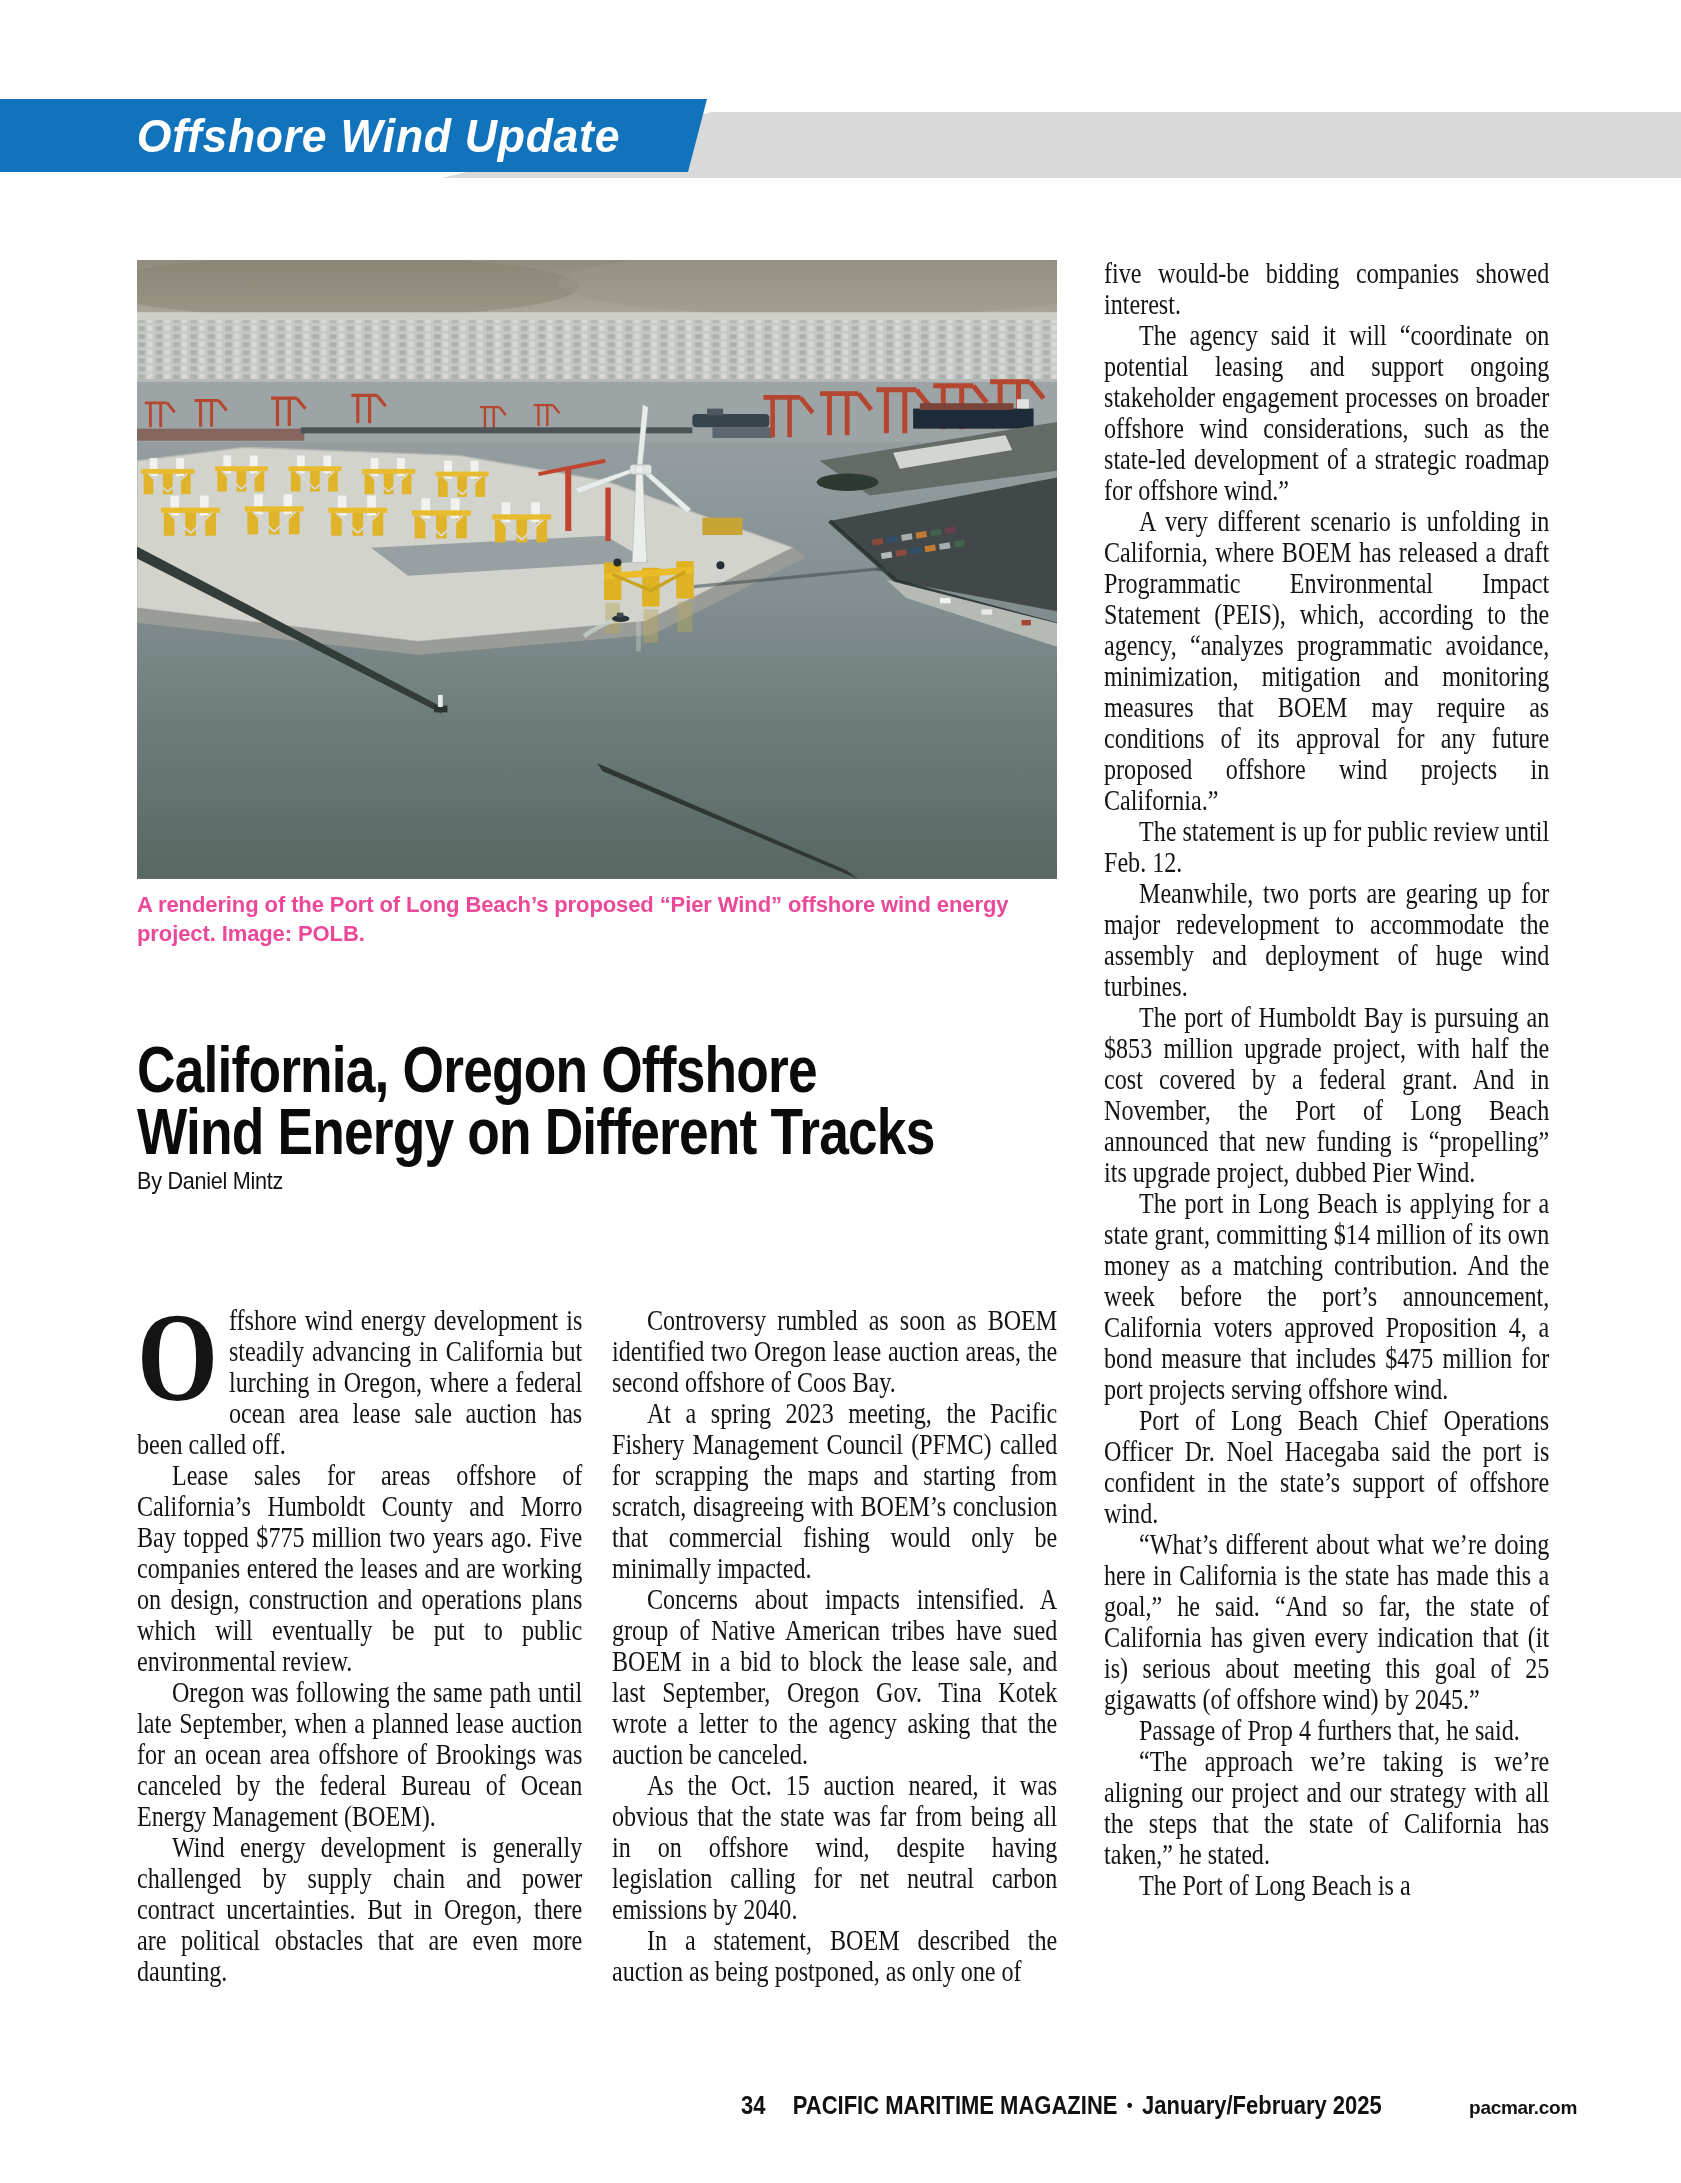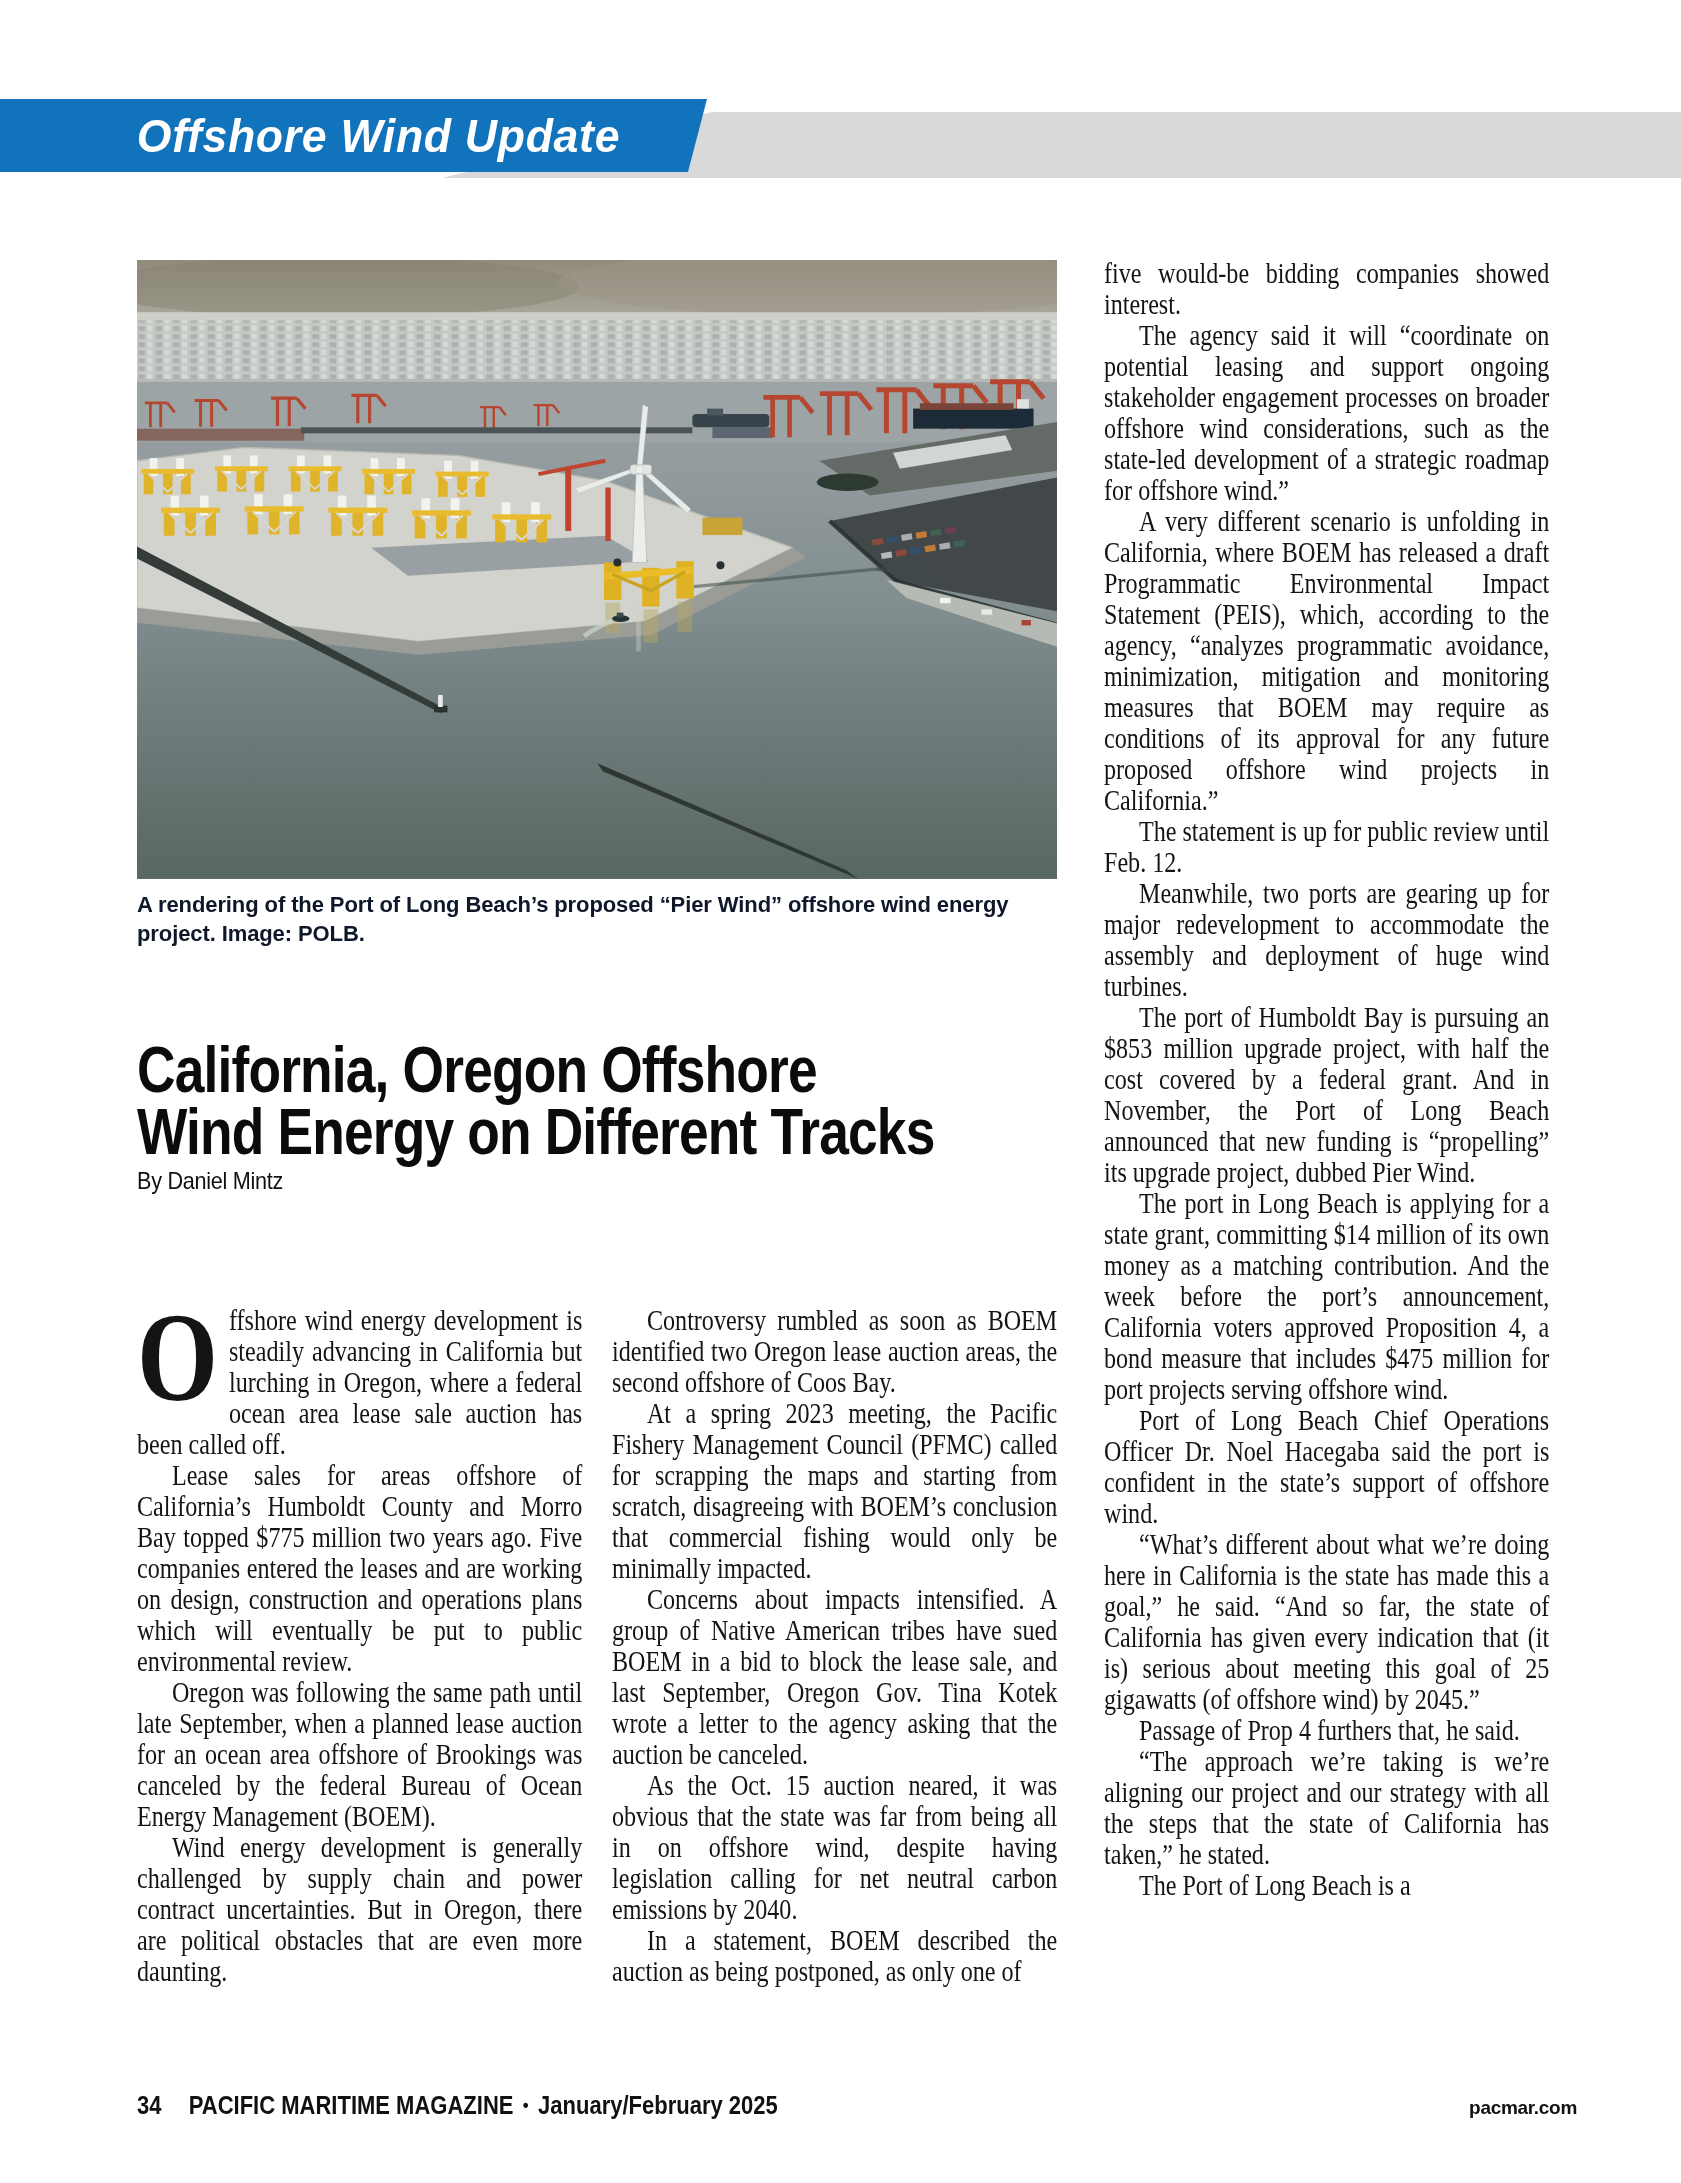--- a/index.html
+++ b/index.html
@@ -15,21 +15,21 @@
   .banner-text{font-family:"Liberation Sans",sans-serif;font-weight:bold;font-style:italic;
                font-size:46px;color:#fff;padding-left:141px;letter-spacing:0.7px;
                transform:scaleX(.97);transform-origin:left center;white-space:nowrap;}
 
   
   .photo{position:absolute;left:137px;top:260px;width:920px;height:619px;overflow:hidden;}
   .photo svg{display:block;}
 
   .caption{position:absolute;left:137px;top:890px;width:927px;
            font-family:"Liberation Sans",sans-serif;font-weight:bold;font-size:22px;
-           line-height:29px;color:#0f172a;letter-spacing:-0.1px;}
+           line-height:29px;color:#ec4899;letter-spacing:-0.1px;}
 
   
   .headline{position:absolute;left:137px;top:1039px;font-family:"Liberation Sans",sans-serif;
             font-weight:bold;font-size:65px;line-height:62px;letter-spacing:-1px;
             transform:scaleX(.82);transform-origin:top left;white-space:nowrap;color:#0b0b0b;}
   .byline{position:absolute;left:137px;top:1167px;font-family:"Liberation Sans",sans-serif;
           font-size:24px;letter-spacing:-0.3px;transform:scaleX(.9);transform-origin:top left;}
 
   
   .col{position:absolute;width:543px;transform:scaleX(.82);transform-origin:top left;
@@ -37,21 +37,21 @@
   .col p{margin:0;text-indent:1.45em;}
   .col p.noindent{text-indent:0;}
   #col1{left:137px;top:1305px;height:756px;}
   #col2{left:612px;top:1305px;height:756px;}
   #col3{left:1104px;top:258px;height:1861px;}
   .dropcap{float:left;font-weight:bold;font-size:127px;line-height:94px;
            padding:5.4px 13.4px 0 0;}
 
   
   .footer{position:absolute;left:137px;right:132px;top:2091px;display:flex;
-          justify-content:space-between;align-items:baseline;
+          justify-content:flex-end;align-items:baseline;
           font-family:"Liberation Sans",sans-serif;}
   .footer-left{display:flex;gap:31px;align-items:baseline;font-weight:bold;font-size:25px;
                letter-spacing:0;transform:scaleX(.88);transform-origin:left center;white-space:nowrap;}
   .footer-mid{display:flex;gap:10.7px;align-items:baseline;}
   .footer-sep{font-size:19px;position:relative;top:-2.7px;}
   .website{font-weight:bold;font-size:19px;letter-spacing:-0.3px;}
 </style>
 </head>
 <body>
 

